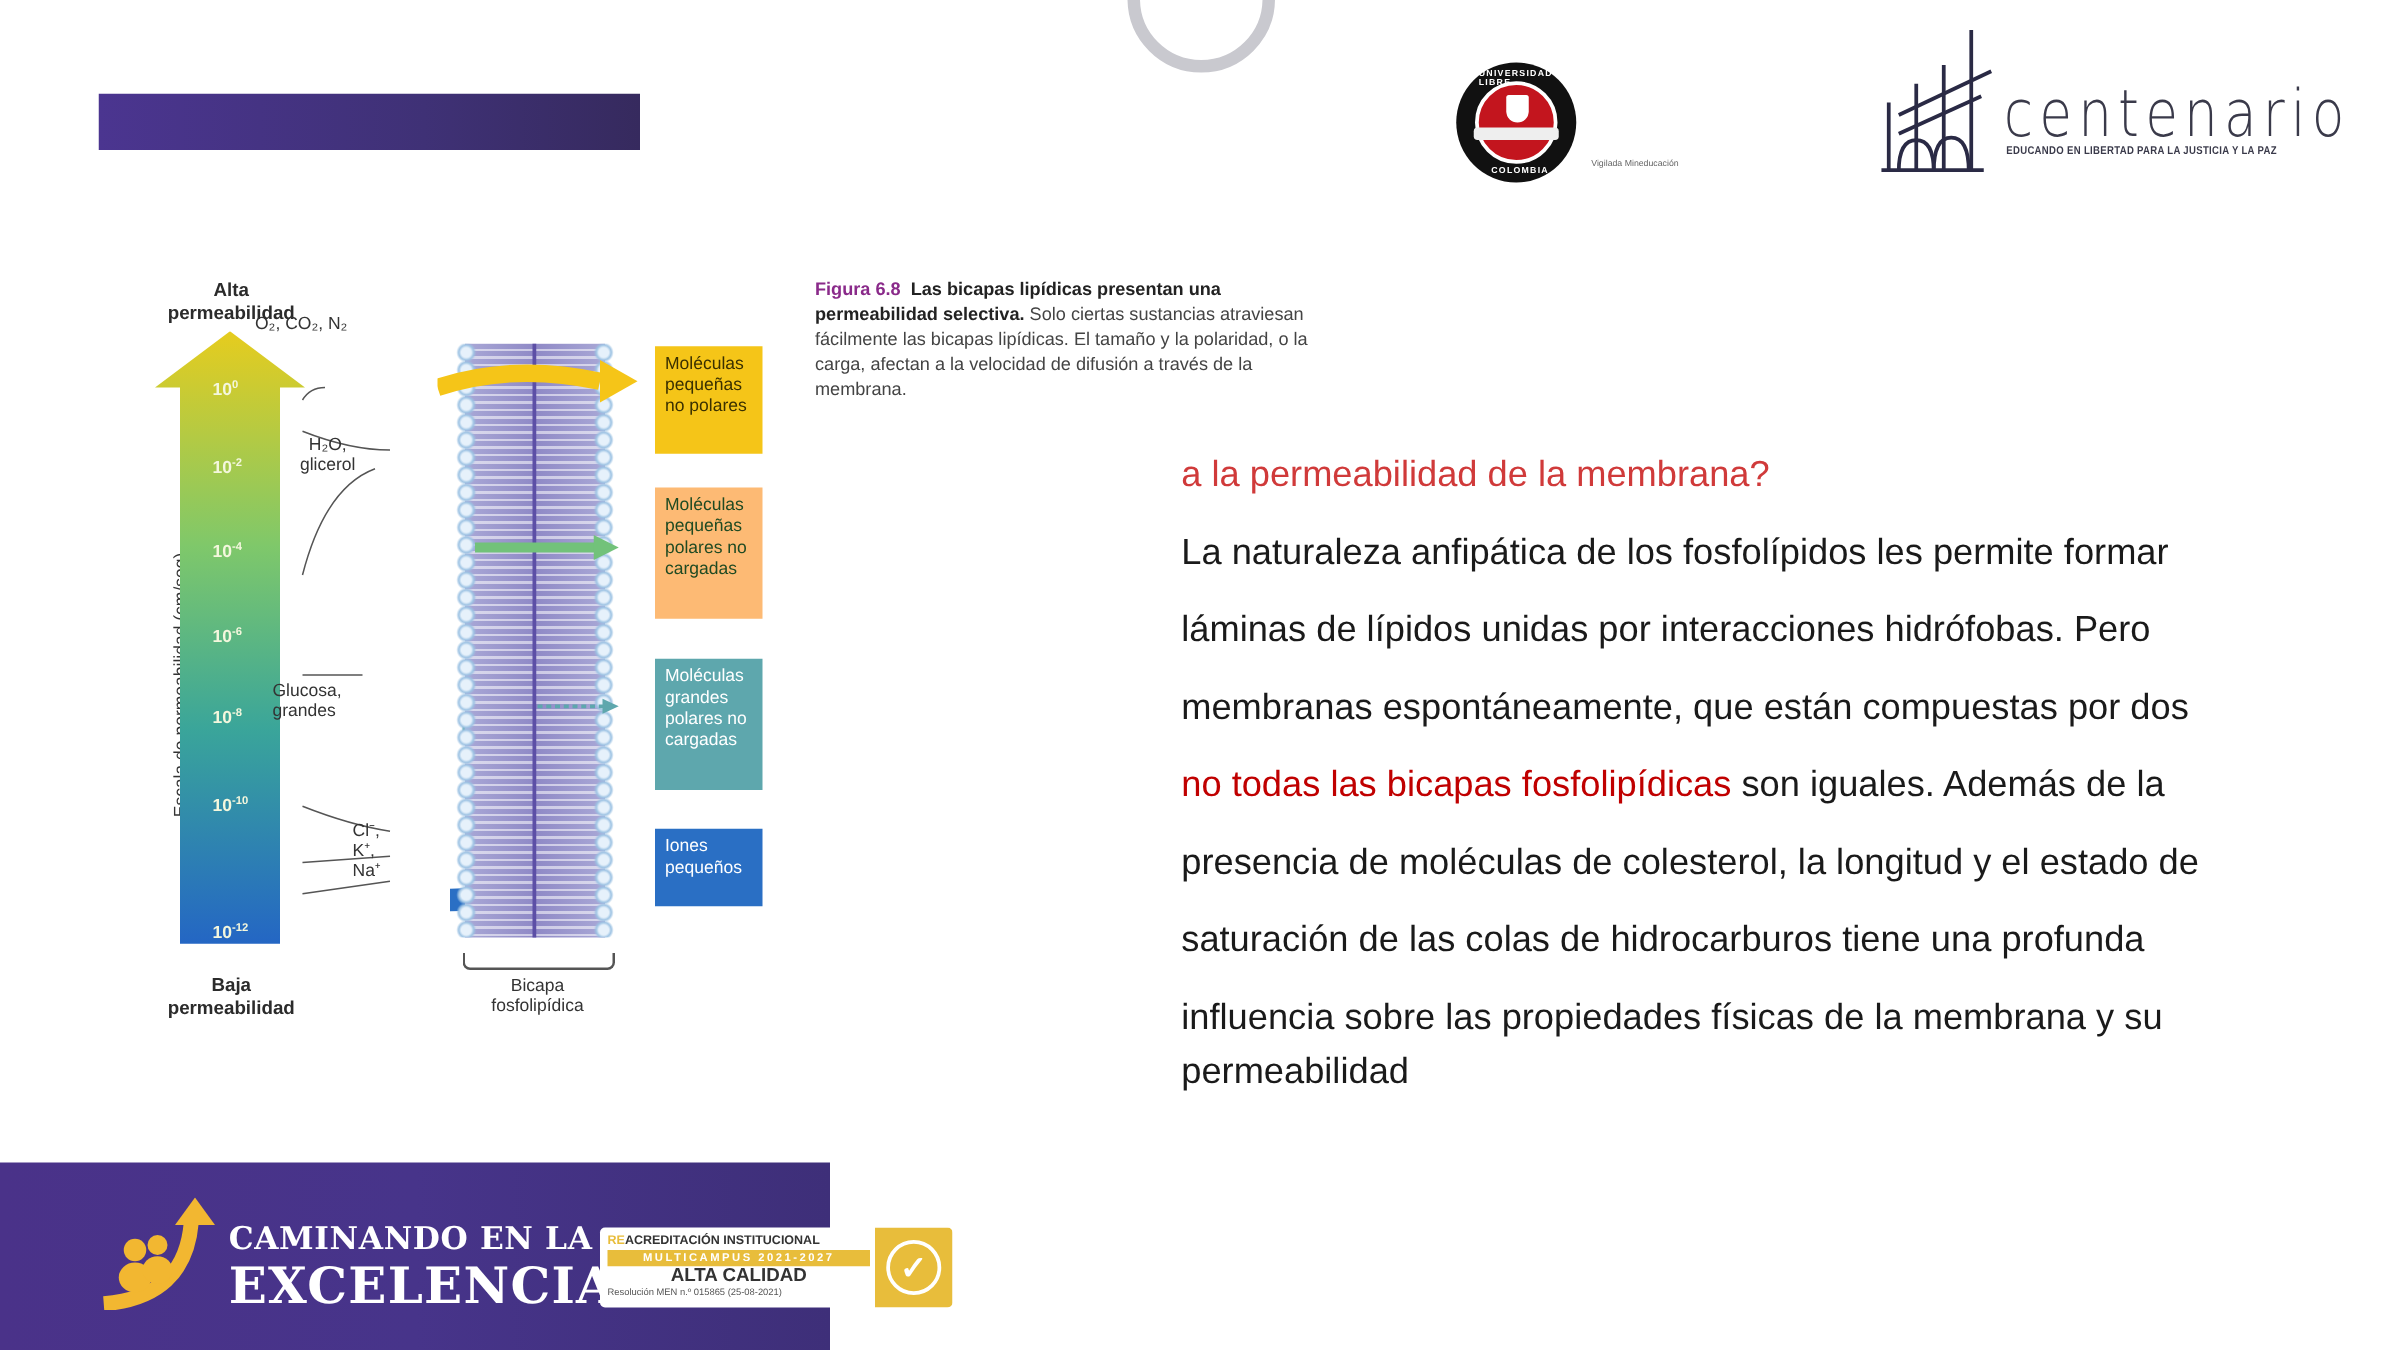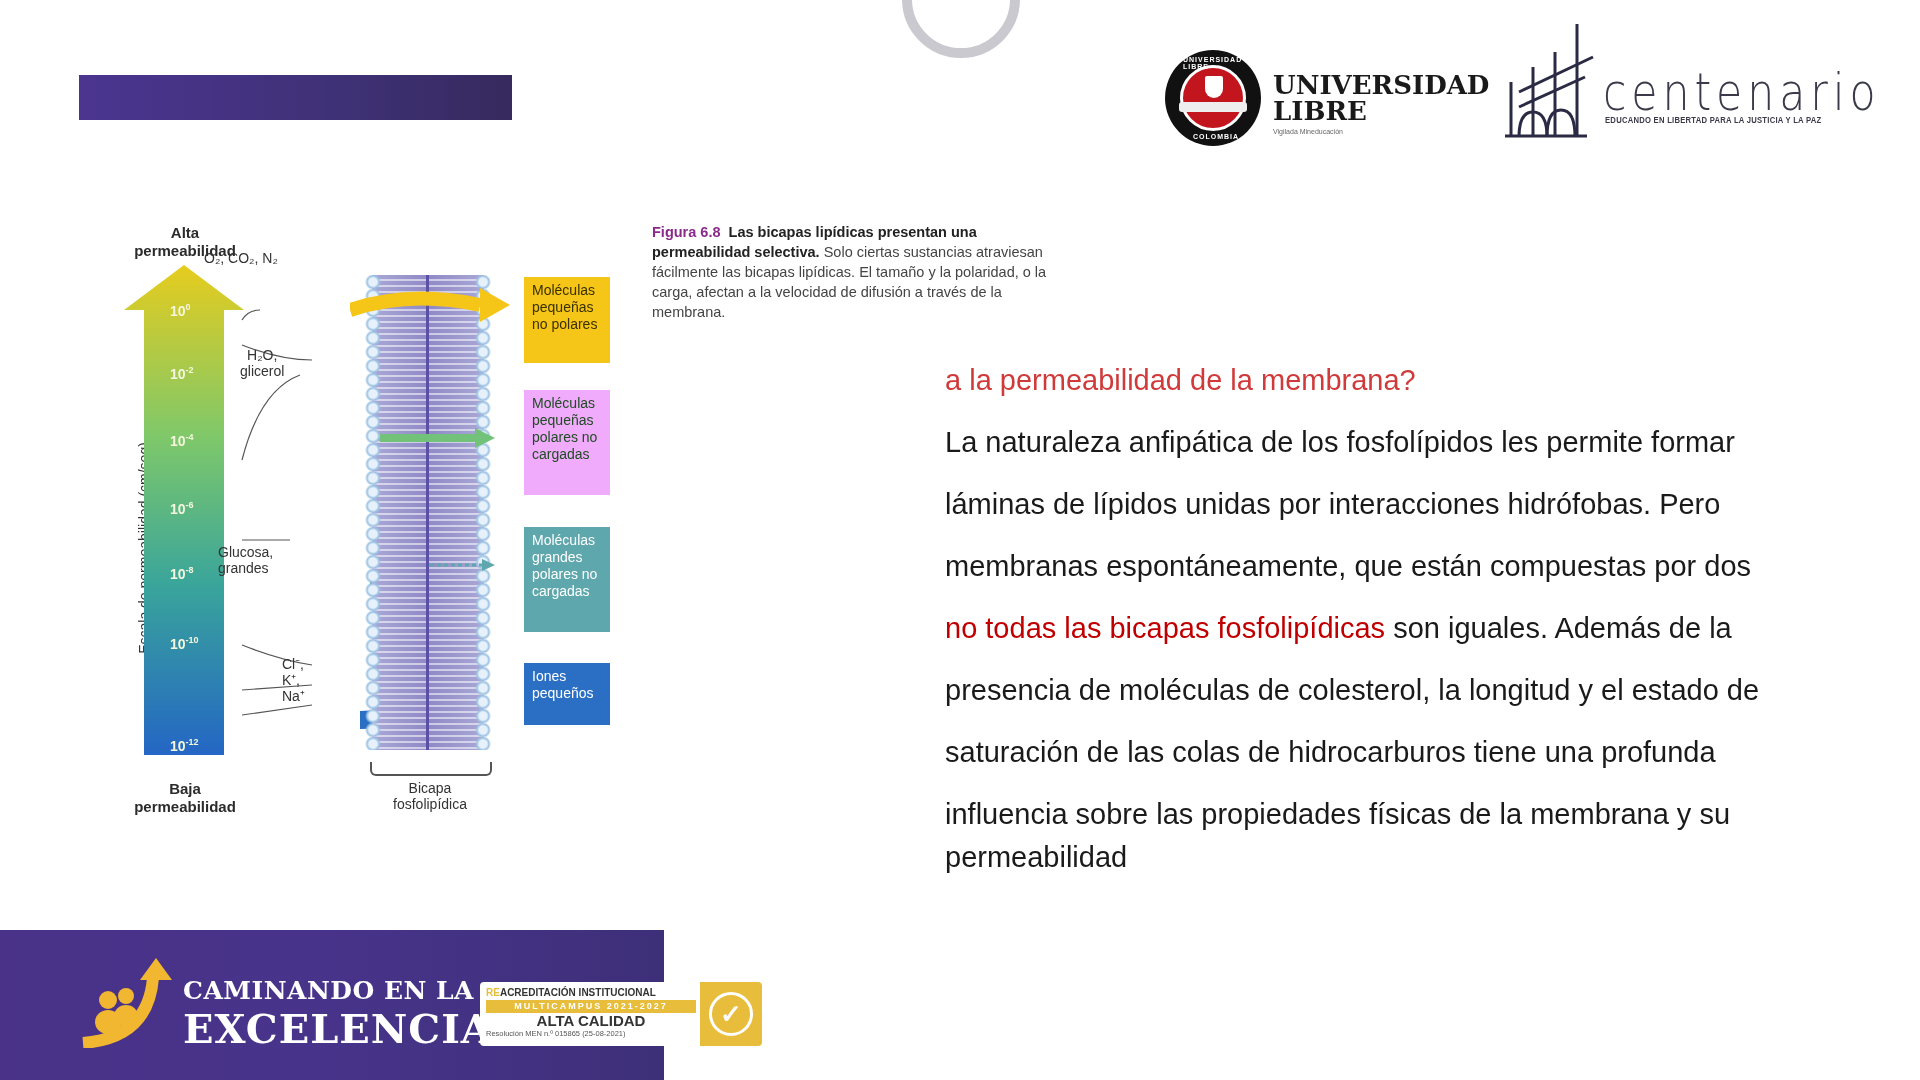--- a/index.html
+++ b/index.html
@@ -145,24 +145,20 @@
 <div class="title-bar"></div>
 
 <div class="ul-logo">
   <div class="ul-seal">
     <div class="ul-seal-inner">
       <div class="ul-shield"></div>
       <div class="ul-ribbon"></div>
     </div>
     <span class="ul-seal-text" style="top:6px;left:18px;">UNIVERSIDAD LIBRE</span>
     <span class="ul-seal-text" style="bottom:6px;left:28px;">COLOMBIA</span>
-  </div>
-  <div class="ul-name">
-    <span class="l1">UNIVERSIDAD</span>
-    <span class="l2">LIBRE</span>
   </div>
   <span class="ul-sub">Vigilada Mineducación</span>
 </div>
 
 <div class="cent-logo">
   <svg class="cent-mark" viewBox="0 0 100 120">
     <g stroke="#2a2a45" stroke-width="3" fill="none">
       <line x1="6" y1="60" x2="6" y2="115"></line>
       <line x1="28" y1="45" x2="28" y2="115"></line>
       <line x1="50" y1="30" x2="50" y2="115"></line>
@@ -244,21 +240,21 @@
   <svg style="position:absolute;left:250px;top:0;width:180px;height:600px;" viewBox="0 0 180 600">
     <path d="M0 100 Q60 80 130 95" stroke="#f5c518" stroke-width="14" fill="none"></path>
     <polygon points="130,78 160,95 130,112" fill="#f5c518"></polygon>
     <path d="M30 228 L128 228" stroke="#72c27a" stroke-width="8" fill="none"></path>
     <polygon points="125,218 145,228 125,238" fill="#72c27a"></polygon>
     <path d="M80 355 L135 355" stroke="#5ea7ad" stroke-width="3" fill="none" stroke-dasharray="4 3"></path>
     <polygon points="132,349 145,355 132,361" fill="#5ea7ad"></polygon>
   </svg>
 
   <div class="legend-box" style="top: 67px; height: 86px; background: rgb(245, 197, 24); color: rgb(58, 48, 0);">Moléculas pequeñas no polares</div>
-  <div class="legend-box" style="top: 180px; height: 105px; background: #f0abfc; color: rgb(31, 74, 34);">Moléculas pequeñas polares no cargadas</div>
+  <div class="legend-box" style="top: 180px; height: 105px; background: #fdba74; color: rgb(31, 74, 34);">Moléculas pequeñas polares no cargadas</div>
   <div class="legend-box" style="top: 317px; height: 105px; background: rgb(94, 167, 173); color: rgb(255, 255, 255);">Moléculas grandes polares no cargadas</div>
   <div class="legend-box" style="top: 453px; height: 62px; background: rgb(42, 111, 196); color: rgb(255, 255, 255);">Iones pequeños</div>
 
   <div class="brace"></div>
   <div class="mol-label" style="left:280px;top:570px;width:100px;text-align:center;">
     <span>Bicapa</span><br>
     <span>fosfolipídica</span>
   </div>
   <div class="bottom-label" style="left:20px;top:570px;">
     <span>Baja</span><br>

